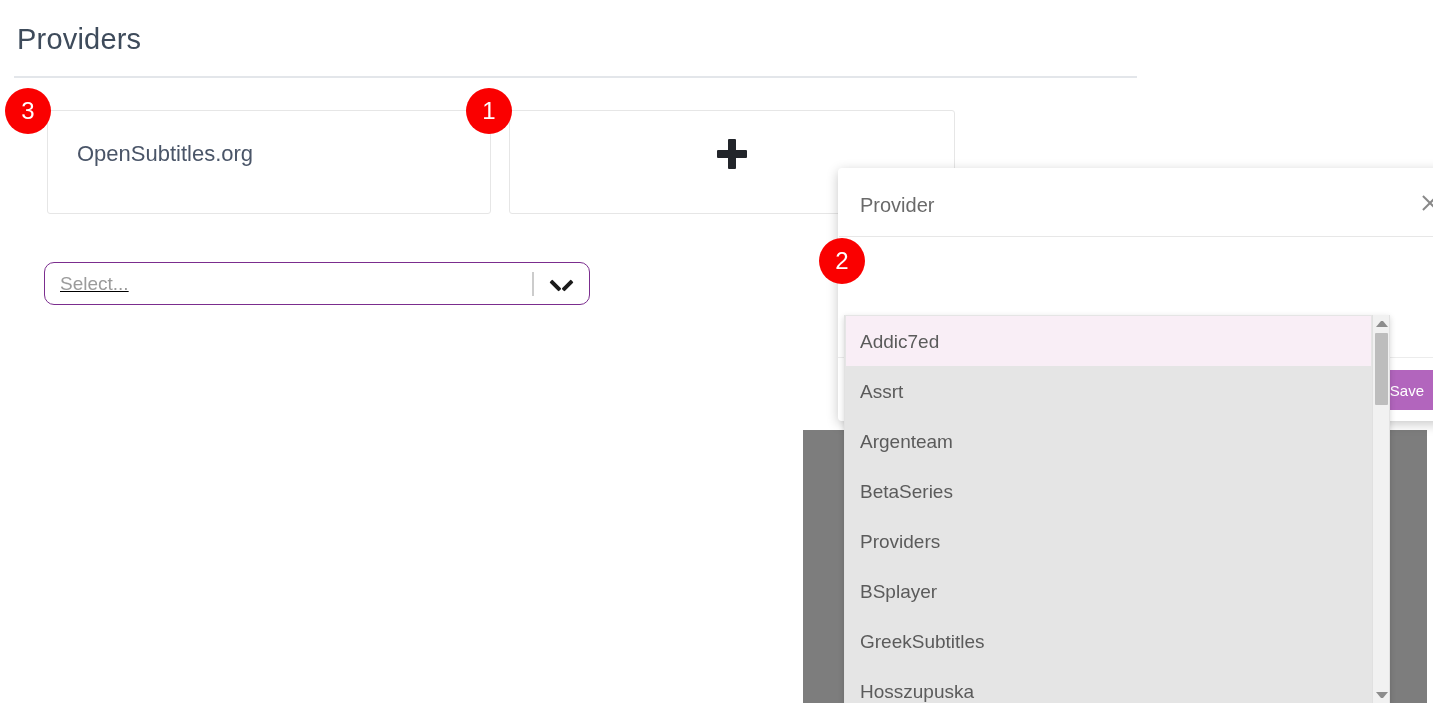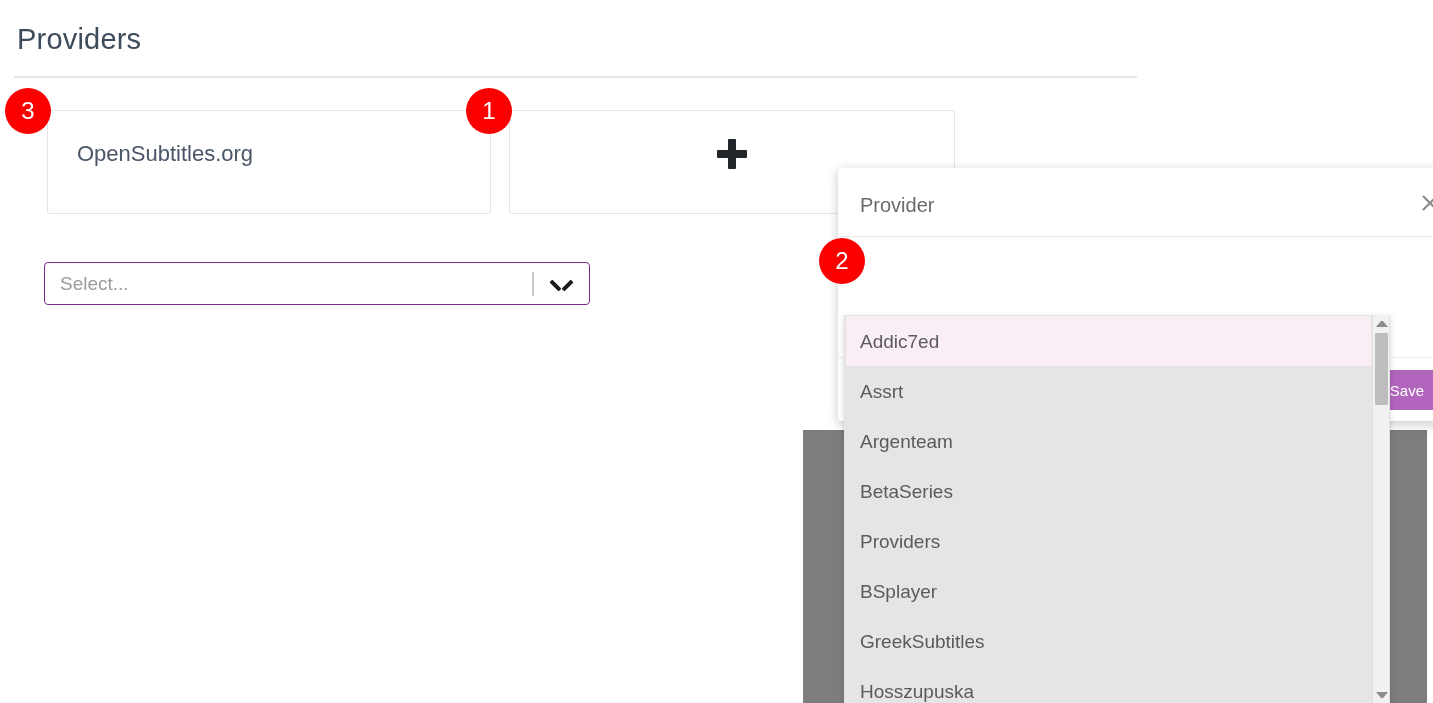--- a/index.html
+++ b/index.html
@@ -182,26 +182,27 @@
   }
 
   
   .select-control {
     position: absolute;
     left: 42px;
     top: 260px;
     width: 546px;
     height: 43px;
     border: 1px solid #7b2d8e;
-    border-radius: 4px;
+    border-radius: 10px;
     background: #ffffff;
     display: flex;
     align-items: center;
     z-index: 30;
     cursor: pointer;
+    text-decoration: underline;
   }
   .select-placeholder {
     flex: 1;
     padding-left: 14px;
     font-size: 19px;
     color: #9b9b9b;
     line-height: 24px;
   }
   .select-sep {
     width: 1px;

